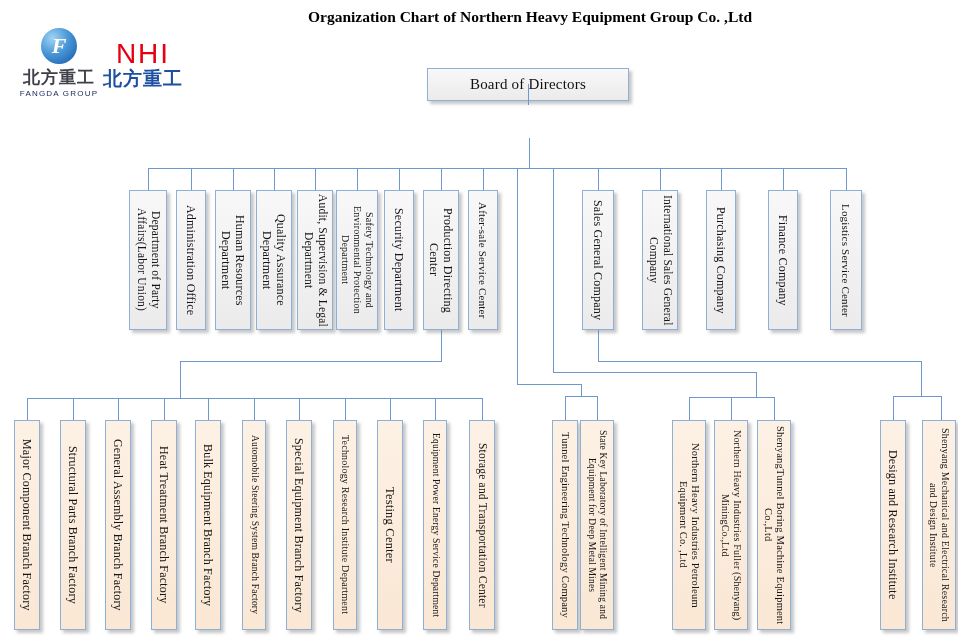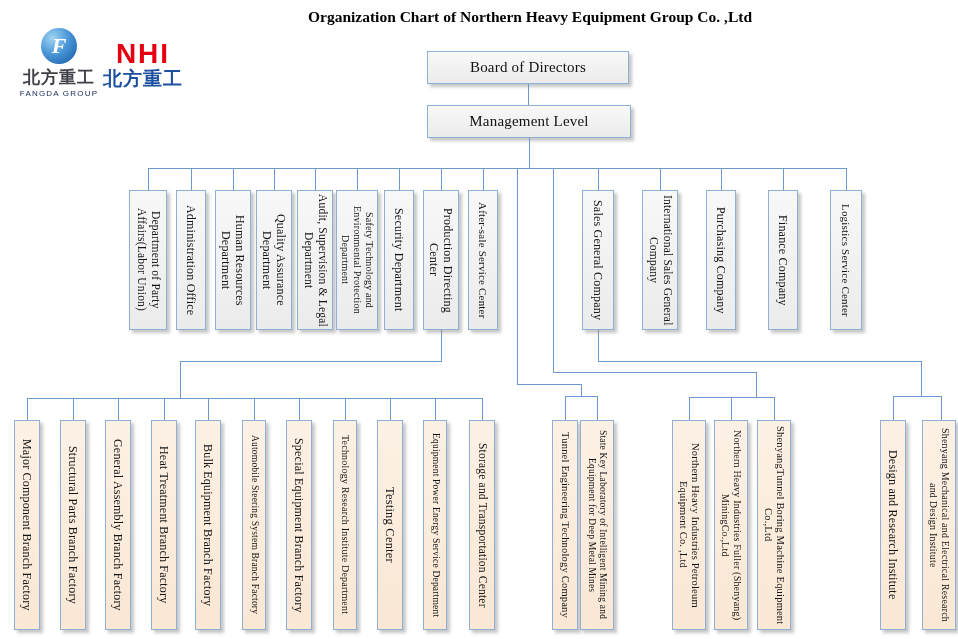--- a/index.html
+++ b/index.html
@@ -25,21 +25,21 @@
   .fangda .ball{width:36px;height:36px;margin:0 auto;border-radius:50%;
     background:radial-gradient(circle at 32% 28%, #9fd4f2 0%, #4a96d8 45%, #1256a3 100%);
     display:flex;align-items:center;justify-content:center;
     color:#fff;font-size:22px;font-weight:bold;font-style:italic;
     font-family:"Liberation Serif",serif;}
   .fangda .cn{margin-top:2px;font-size:17px;font-weight:bold;color:#3f4048;
     letter-spacing:1px;font-family:"Liberation Sans",sans-serif;white-space:nowrap;}
   .fangda .en{font-size:8px;color:#17265c;letter-spacing:1.2px;
     font-family:"Liberation Sans",sans-serif;}
   .nhi{position:absolute;left:100px;top:40px;width:86px;text-align:center;}
-  .nhi .acr{font-size:28px;font-weight:bold;color:#e60012;letter-spacing:2px;
+  .nhi .acr{font-size:28px;font-weight:normal;color:#e60012;letter-spacing:2px;
     font-family:"Liberation Sans",sans-serif;line-height:1;}
   .nhi .cn{font-size:19px;font-weight:bold;color:#1e50a2;letter-spacing:1px;
     font-family:"Liberation Sans",sans-serif;line-height:1.2;white-space:nowrap;}
 </style>
 </head>
 <body>
 
 <div class="stage">
 
   <div class="title">Organization Chart of Northern Heavy Equipment  Group Co. ,Ltd</div>
@@ -49,25 +49,22 @@
         <span>F</span>
       </div>
     <div class="cn">北方重工</div>
     <div class="en">FANGDA GROUP</div>
   </div>
   <div class="nhi">
     <div class="acr">NHI</div>
     <div class="cn">北方重工</div>
   </div>
 
-  <div class="node" style="left:427px;top:51px;width:202px;height:33px;">
+  <div class="node" style="left:427px;top:68px;width:202px;height:33px;">
     <span class="hband">Board of Directors</span>
-  </div>
-  <div class="node" style="left:427px;top:105px;width:204px;height:33px;">
-    <span class="hband">Management Level</span>
   </div>
 
   <div class="ln v" style="left:528px;top:84px;height:21px;"></div>
   <div class="ln v" style="left:529px;top:138px;height:30px;"></div>
   <div class="ln h" style="left:148px;top:168px;width:698px;"></div>
 
   <div class="ln v" style="left:148px;top:168px;height:22px;"></div>
   <div class="ln v" style="left:191px;top:168px;height:22px;"></div>
   <div class="ln v" style="left:233px;top:168px;height:22px;"></div>
   <div class="ln v" style="left:274px;top:168px;height:22px;"></div>

